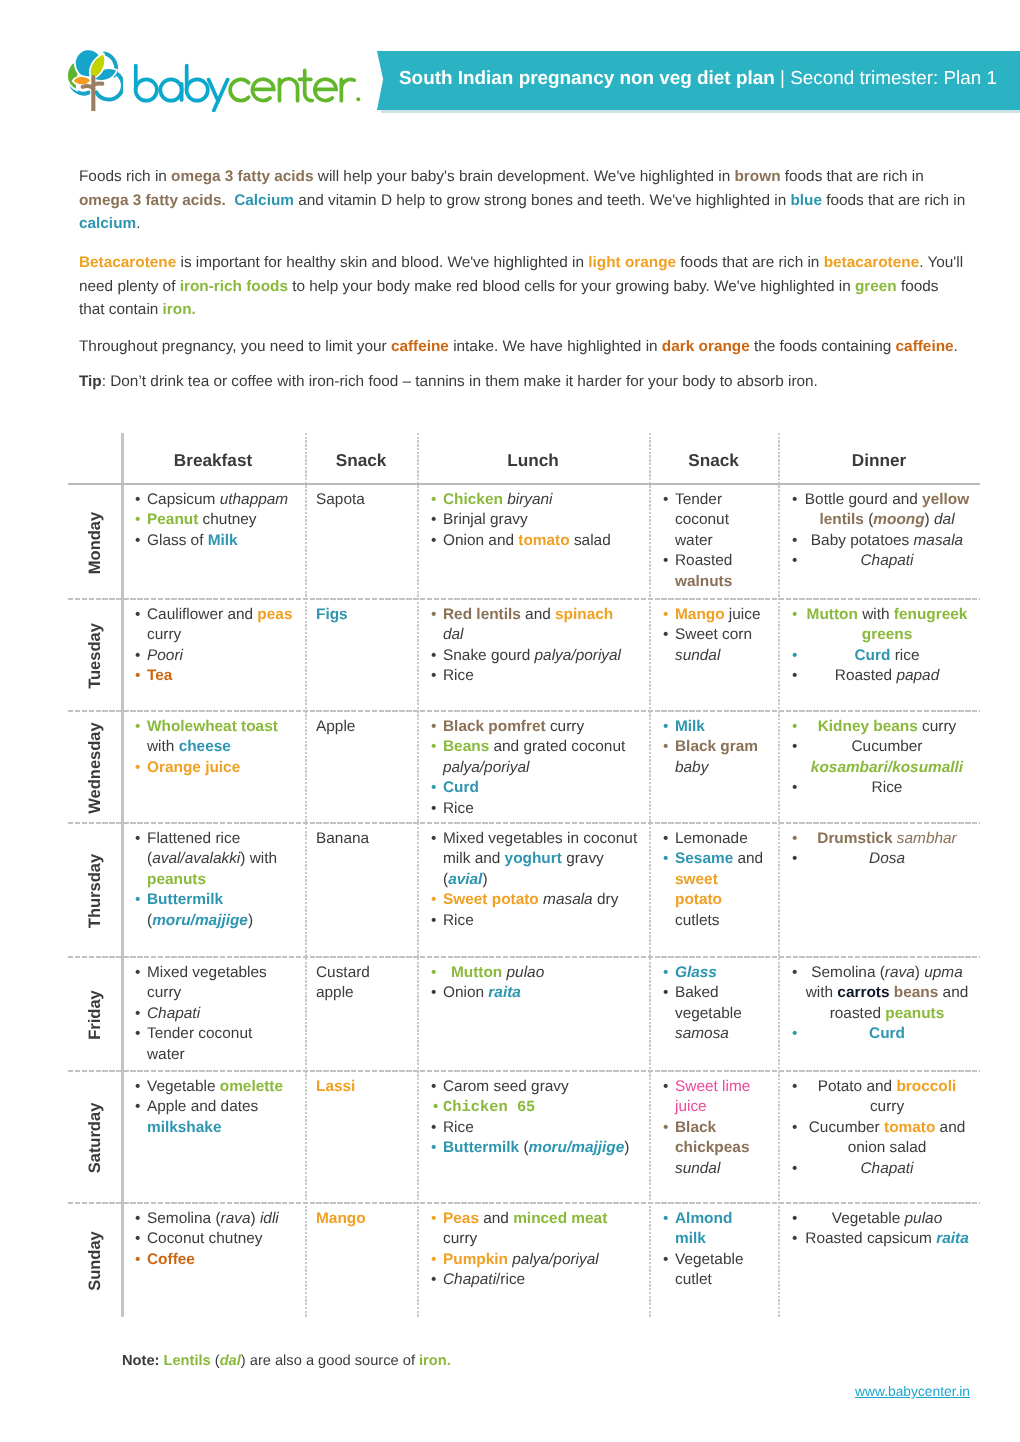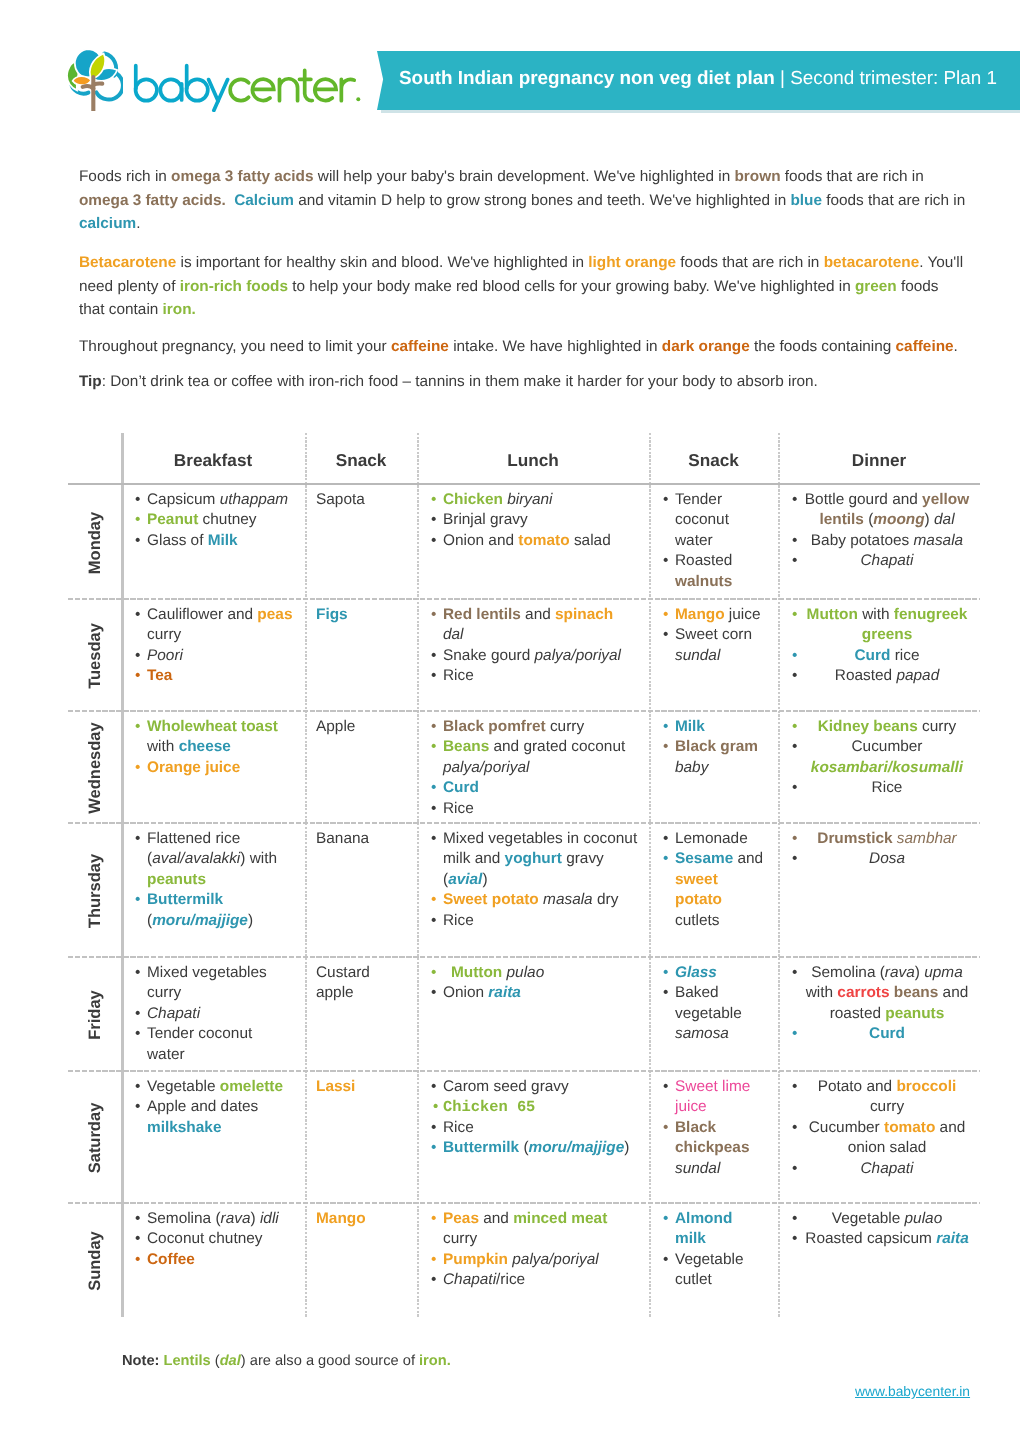--- a/index.html
+++ b/index.html
@@ -299,21 +299,21 @@
           </ul>
         </div>
     <div class="colcell c3">
           <ul class="items">
             <li style="color: rgb(46, 150, 176);"><span style="color: rgb(59, 59, 59);"><span style="color: rgb(46, 150, 176);"><b><i>Glass</i></b></span></span></li>
             <li><span style="color: rgb(59, 59, 59);">Baked vegetable <i>samosa</i></span></li>
           </ul>
         </div>
     <div class="colcell c4">
           <ul class="items">
-            <li><span style="color: rgb(59, 59, 59);">Semolina (<i>rava</i>) <i>upma</i> with <span style="color: #ef4444;"><b>carrots</b></span> <span style="color: rgb(138, 113, 88);"><b>beans</b></span> and roasted <span style="color: rgb(138, 185, 60);"><b>peanuts</b></span></span></li>
+            <li><span style="color: rgb(59, 59, 59);">Semolina (<i>rava</i>) <i>upma</i> with <span style="color: #0f172a;"><b>carrots</b></span> <span style="color: rgb(138, 113, 88);"><b>beans</b></span> and roasted <span style="color: rgb(138, 185, 60);"><b>peanuts</b></span></span></li>
             <li style="color: rgb(46, 150, 176);"><span style="color: rgb(59, 59, 59);"><span style="color: rgb(46, 150, 176);"><b>Curd</b></span></span></li>
           </ul>
         </div>
   </div>
   <div class="tblrow bodyrow" style="height:132px">
     <div class="daycell">
           <span class="daylabel">Saturday</span>
         </div>
     <div class="colcell c0">
           <ul class="items">

